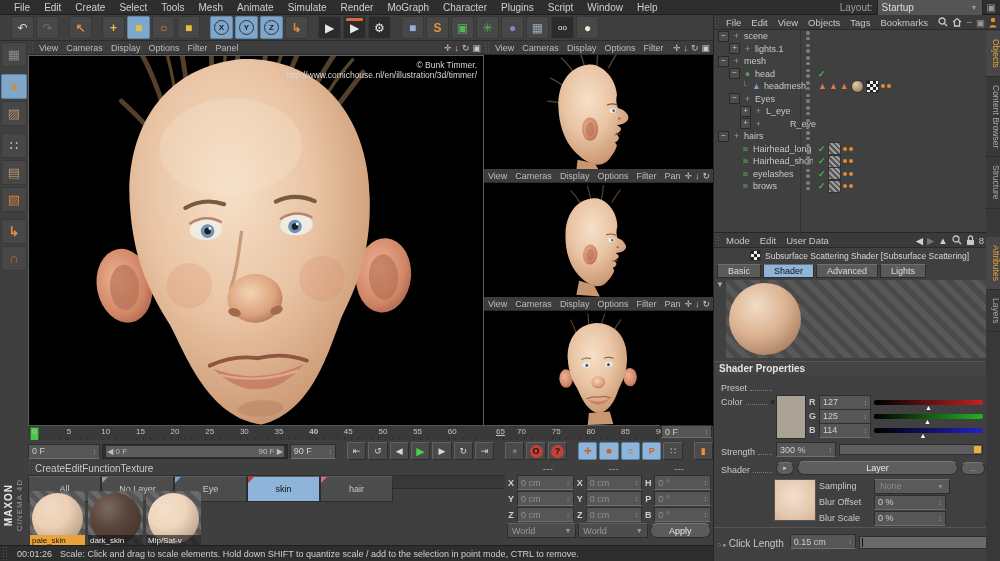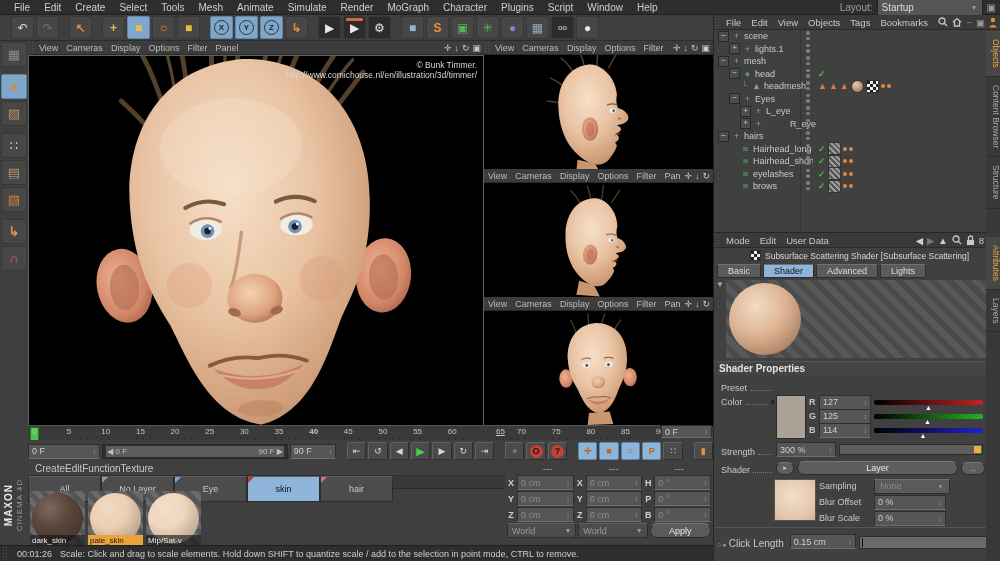--- a/index.html
+++ b/index.html
@@ -625,26 +625,26 @@
       </div>
     <div class="mattabs" id="mattabs">
         <span class="mtab">All</span>
         <span class="mtab">No Layer<span class="fold" style="border-color: rgb(154, 154, 154) transparent transparent;"></span></span>
         <span class="mtab">Eye<span class="fold" style="border-color: rgb(123, 167, 215) transparent transparent;"></span></span>
         <span class="mtab active">skin<span class="fold" style="border-color: rgb(192, 57, 43) transparent transparent;"></span></span>
         <span class="mtab">hair<span class="fold" style="border-color: rgb(216, 106, 138) transparent transparent;"></span></span>
       </div>
     <div style="display:flex;padding:2px 0 0 2px" id="matitems">
         <span class="mthumb">
+          <span class="mball" style="background: radial-gradient(circle at 35% 30%, rgba(255, 255, 255, 0.2) 0%, rgb(236, 207, 180) 40%, rgba(0, 0, 0, 0.333) 100%), rgb(236, 207, 180);"></span>
+          <span class="mname sel">pale_skin</span>
+        </span>
+        <span class="mthumb">
           <span class="mball" style="background: radial-gradient(circle at 35% 30%, rgba(255, 255, 255, 0.2) 0%, rgb(90, 69, 58) 40%, rgba(0, 0, 0, 0.333) 100%), rgb(90, 69, 58);"></span>
           <span class="mname">dark_skin</span>
-        </span>
-        <span class="mthumb">
-          <span class="mball" style="background: radial-gradient(circle at 35% 30%, rgba(255, 255, 255, 0.2) 0%, rgb(236, 207, 180) 40%, rgba(0, 0, 0, 0.333) 100%), rgb(236, 207, 180);"></span>
-          <span class="mname sel">pale_skin</span>
         </span>
         <span class="mthumb">
           <span class="mball" style="background: radial-gradient(circle at 35% 30%, rgba(255, 255, 255, 0.2) 0%, rgb(239, 214, 189) 40%, rgba(0, 0, 0, 0.333) 100%), rgb(239, 214, 189);"></span>
           <span class="mname">Mip/Sat-v</span>
         </span>
       </div>
   </div>
 
   <div class="coords">
     <div class="crow" style="color:#9a9a9a" id="cheaders">

